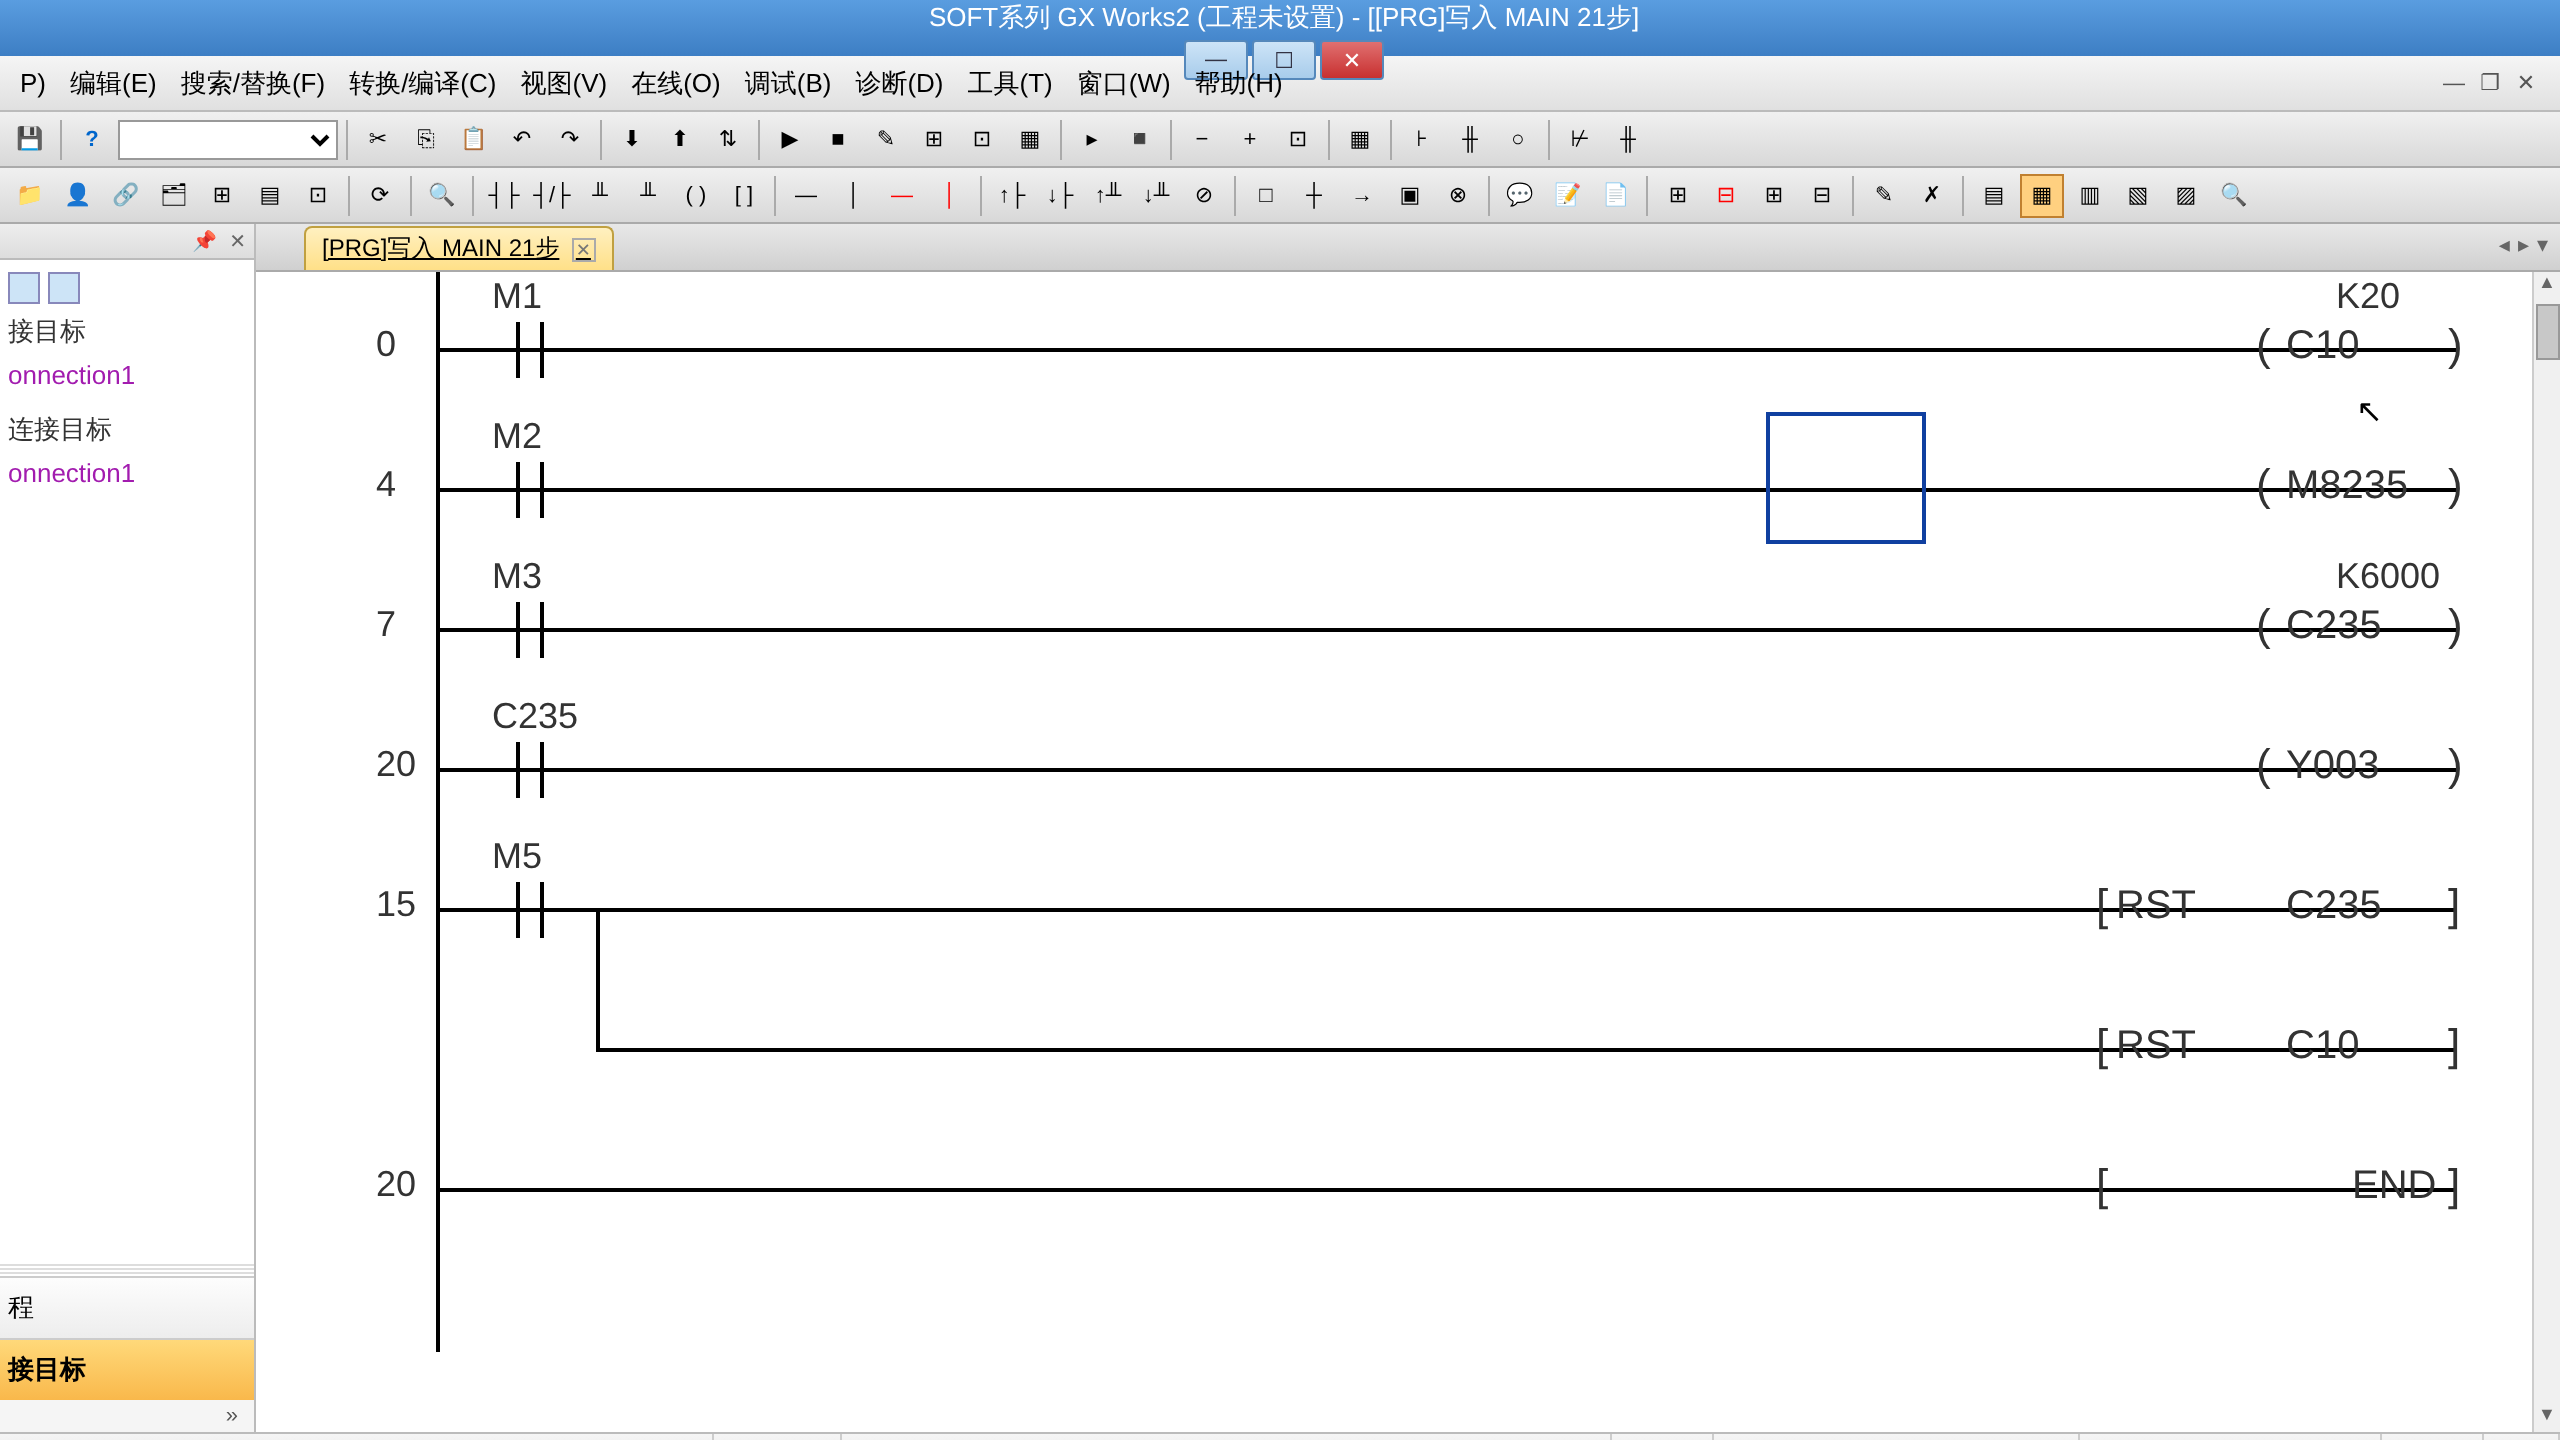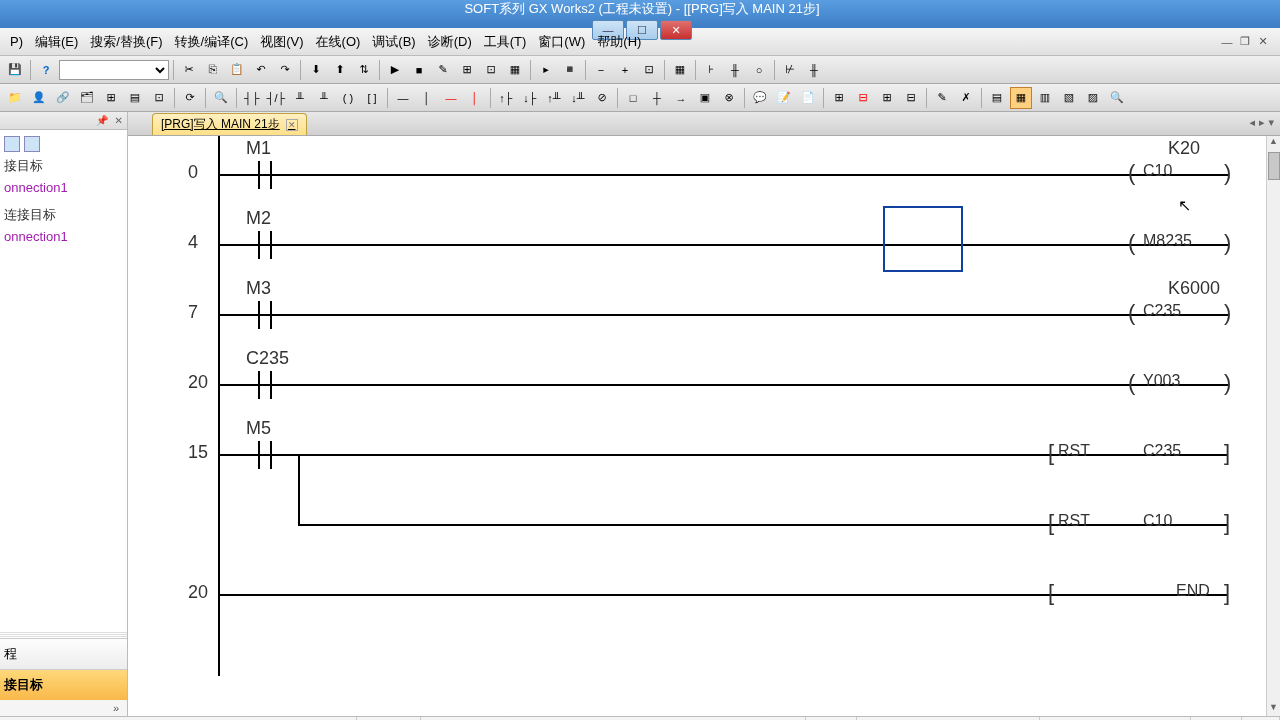--- a/index.html
+++ b/index.html
@@ -47,21 +47,21 @@
 .scrollbar-v { position: absolute; right: 0; top: 0; width: 14px; height: 100%; background: #f0f0f0; border-left: 1px solid #ccc; }
 .scroll-thumb { position: absolute; width: 12px; left: 1px; background: #c8c8c8; border: 1px solid #999; }
 .busbar { position: absolute; left: 90px; top: 0; bottom: 0; width: 2px; background: #000; }
 .hline { position: absolute; height: 2px; background: #000; }
 .vline { position: absolute; width: 2px; background: #000; }
 .stepnum { position: absolute; left: 60px; font-size: 18px; color: #333; }
 .contact { position: absolute; width: 34px; height: 30px; }
 .contact::before, .contact::after { content: ""; position: absolute; width: 2px; height: 28px; background: #000; top: 1px; }
 .contact::before { left: 10px; } .contact::after { right: 10px; }
 .c-label { position: absolute; font-size: 18px; color: #333; white-space: nowrap; }
-.coil { position: absolute; font-size: 16px; color: #333; }
+.coil { position: absolute; font-size: 20px; color: #333; }
 .paren { position: absolute; font-size: 22px; color: #333; }
 .bracket { position: absolute; font-size: 22px; color: #333; }
 .cursor-box { position: absolute; border: 2px solid #1040a0; background: transparent; }
 
 .statusbar { height: 24px; background: linear-gradient(#f5f5f5, #e0e0e0); border-top: 1px solid #bbb; display: flex; align-items: center; font-size: 13px; }
 .status-cell { padding: 0 12px; border-right: 1px solid #ccc; height: 100%; display: flex; align-items: center; }
 </style>
 </head>
 <body>
 

